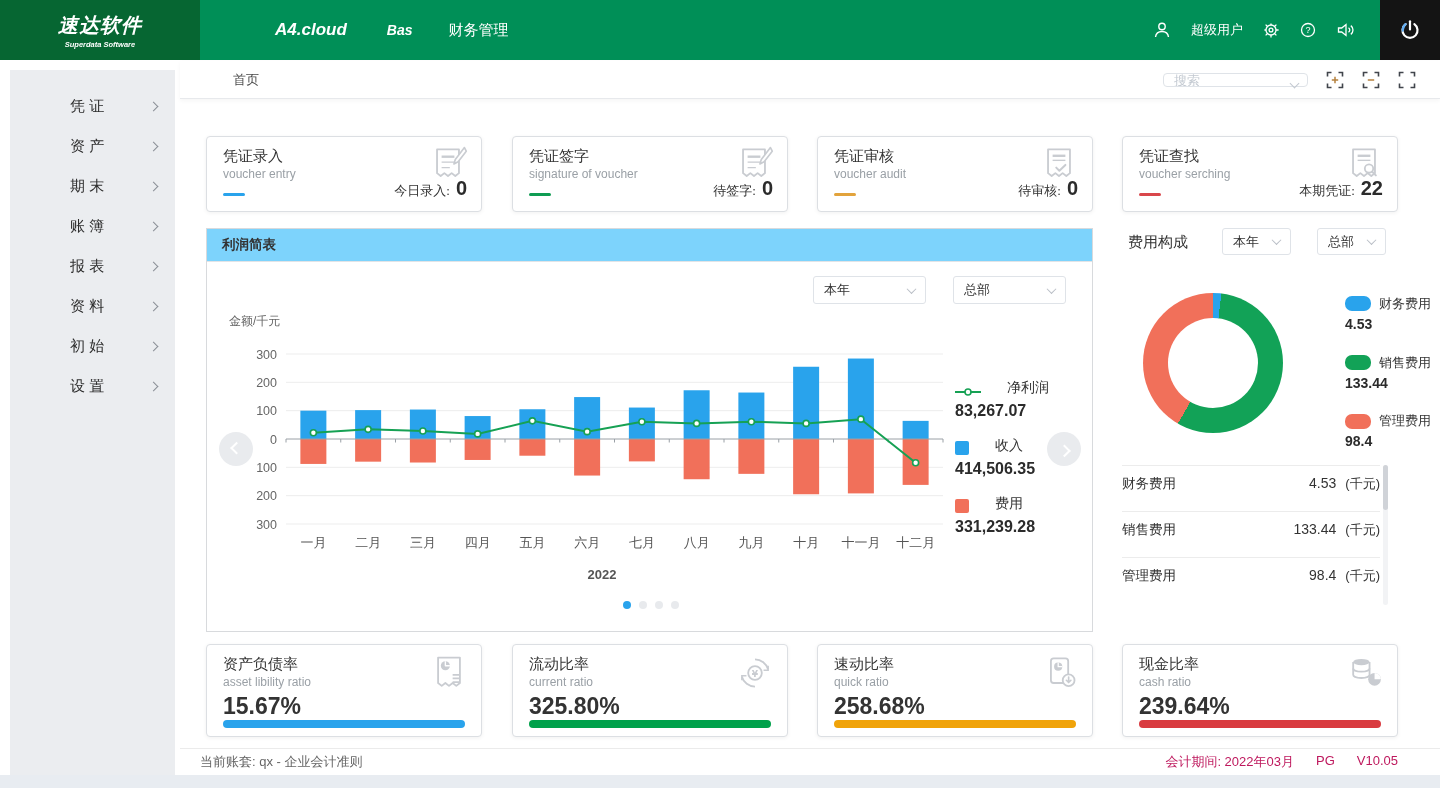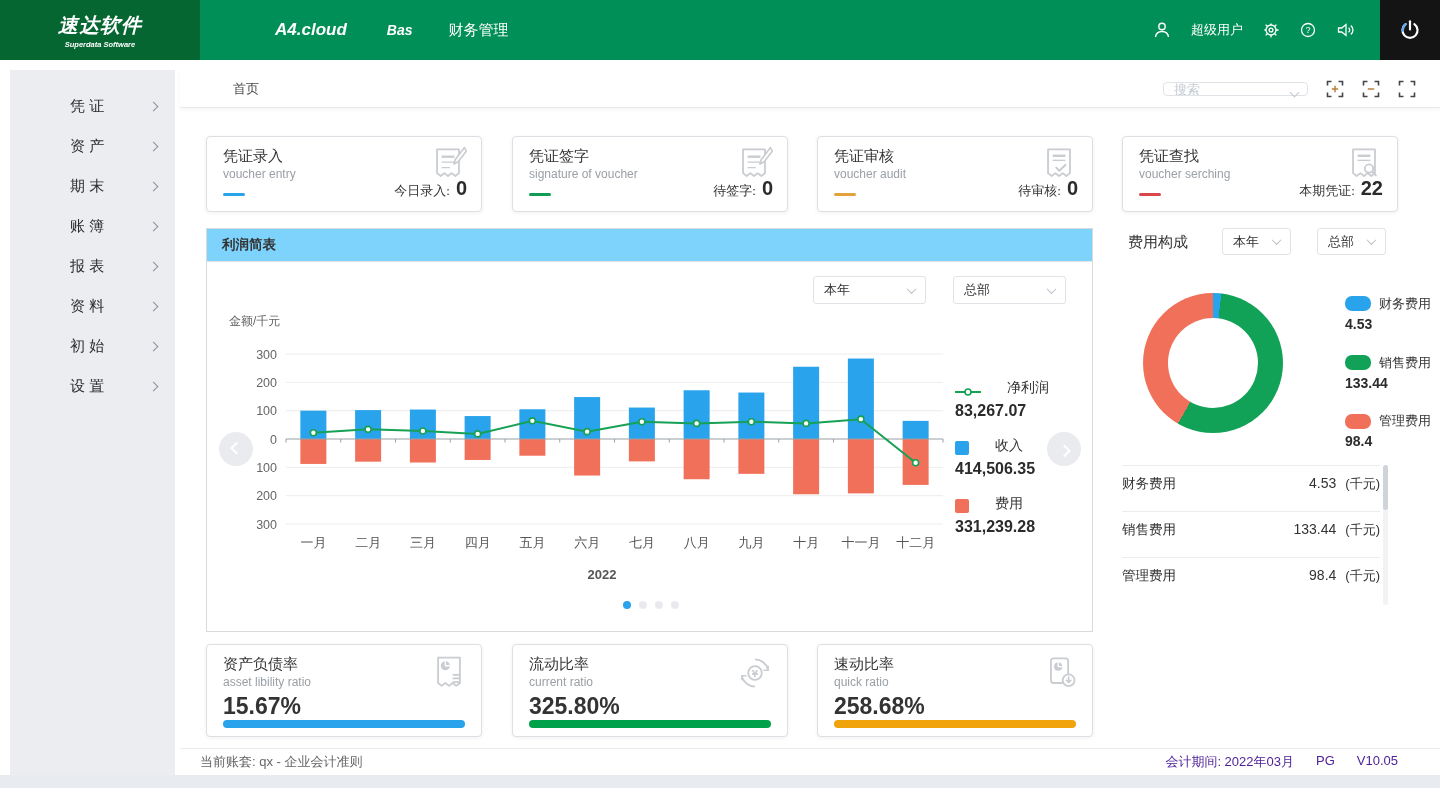--- a/index.html
+++ b/index.html
@@ -19,21 +19,21 @@
   .hicon { display:flex; align-items:center; cursor:pointer; }
   .power-block { width:60px; height:60px; background:#141414; display:flex; align-items:center; justify-content:center; flex:0 0 auto; cursor:pointer; }
 
   
   .sidebar { position:absolute; left:10px; top:70px; width:165px; height:705px; background:#ebedf0; padding-top:16px; }
   .side-item { height:40px; display:flex; align-items:center; justify-content:space-between; padding:0 18px 0 60px; cursor:pointer; }
   .side-label { font-size:15px; color:#2d2d2d; white-space:pre; }
   .chev-right { width:7px; height:7px; border-right:1.5px solid #8a8f96; border-bottom:1.5px solid #8a8f96; transform:rotate(-45deg); }
 
   
-  .topbar { position:absolute; left:180px; top:70px; width:1260px; height:38px; background:#fff; border-bottom:1px solid #e7e9ec; box-shadow:0 2px 4px rgba(0,0,0,.04); display:flex; align-items:center; padding:0 24px 0 53px;gap:45px; }
+  .topbar { position:absolute; left:180px; top:61px; width:1260px; height:38px; background:#fff; border-bottom:1px solid #e7e9ec; box-shadow:0 2px 4px rgba(0,0,0,.04); display:flex; align-items:center; padding:0 24px 0 53px;gap:45px; }
   .breadcrumb { font-size:13px; color:#4a4a4a; }
   .topbar-right { margin-left:auto; display:flex; align-items:center; gap:18px; }
   .search-wrap { position:relative; }
   .search-input { width:145px; height:14px; border:1px solid #dfe3e8; border-radius:4px; font-size:13px; color:#333; padding:0 26px 0 10px; outline:none; font-family:inherit; }
   .search-input::placeholder { color:#c3c9d1; }
   .search-chev { position:absolute; right:10px; top:9px; width:7px; height:7px; border-right:1.4px solid #c3c9d1; border-bottom:1.4px solid #c3c9d1; transform:rotate(45deg); }
 
   
   .card { position:absolute; width:276px; background:#fff; border:1px solid #dcdfe3; border-radius:4px; box-shadow:0 1px 4px rgba(0,0,0,.06); }
   .stat-card { top:136px; height:76px; }
@@ -91,21 +91,21 @@
   .ep-row-name { font-size:13.5px; color:#333; }
   .ep-row-right { display:flex; align-items:baseline; }
   .ep-row-value { font-size:14px; color:#333; }
   .ep-row-unit { font-size:13px; color:#333; margin-left:9px; }
   .ep-scroll { position:absolute; left:261px; top:237px; width:5px; height:140px; background:#f2f3f5; border-radius:3px; }
   .ep-thumb { position:absolute; left:0; top:0; width:5px; height:45px; background:#d0d3d8; border-radius:3px; cursor:pointer; }
 
   
   .footer { position:absolute; left:180px; top:748px; width:1260px; height:27px; border-top:1px solid #ebebeb; display:flex; align-items:center; padding:0 42px 0 20px; }
   .footer-left { font-size:13px; color:#666; }
-  .footer-right { margin-left:auto; display:flex; gap:22px; font-size:13px; color:#4c1d95;justify-content:space-between; }
+  .footer-right { margin-left:auto; display:flex; gap:22px; font-size:13px; color:#be185d;justify-content:space-between; }
   .bottom-strip { position:absolute; left:0; top:775px; width:1440px; height:13px; background:#e8ecf1; }
 </style>
 </head>
 <body>
 
 <div id="app">
 
   <div class="header">
     <div class="logo-block">
       <div class="logo-title">速达软件</div>
@@ -507,20 +507,35 @@
     <span class="card-icon">
       <svg width="40" height="40" viewBox="0 0 44 44" fill="none" stroke="#c9ccd1" stroke-width="2">
           <rect x="12" y="6" width="19" height="27" rx="3"></rect>
           <circle cx="20" cy="15" r="4.5" fill="#c9ccd1" stroke="none"></circle>
           <path d="M20 10.5v4.5h4.5" stroke="#fff" stroke-width="1.4"></path>
           <circle cx="31.5" cy="30" r="6.5" fill="#fff"></circle>
           <path d="M31.5 26.5v5.5M29 30l2.5 2.5L34 30" stroke-width="1.8" stroke-linecap="round" stroke-linejoin="round"></path>
         </svg>
     </span>
   </div>
+  <div class="card ratio-card c4">
+    <div class="card-title">现金比率</div>
+    <div class="card-sub">cash ratio</div>
+    <div class="ratio-value">239.64%</div>
+    <div class="ratio-bar" style="background: rgb(217, 59, 64);"></div>
+    <span class="card-icon">
+      <svg width="40" height="40" viewBox="0 0 44 44" fill="none" stroke="#c9ccd1" stroke-width="2">
+          <ellipse cx="18" cy="10" rx="9" ry="3.5" fill="#c9ccd1" stroke="none"></ellipse>
+          <path d="M9 10v14c0 2 4 3.5 9 3.5s9-1.5 9-3.5V10"></path>
+          <path d="M9 17c0 2 4 3.5 9 3.5s9-1.5 9-3.5"></path>
+          <circle cx="32.5" cy="29" r="7" fill="#c9ccd1" stroke="none"></circle>
+          <path d="M32.5 29V22a7 7 0 0 1 7 7z" fill="#fff" stroke="none"></path>
+        </svg>
+    </span>
+  </div>
 
   <div class="footer">
     <span class="footer-left">当前账套: qx - 企业会计准则</span>
     <span class="footer-right">
       <span>会计期间: 2022年03月</span>
       <span>PG</span>
       <span>V10.05</span>
     </span>
   </div>
   <div class="bottom-strip"></div>

